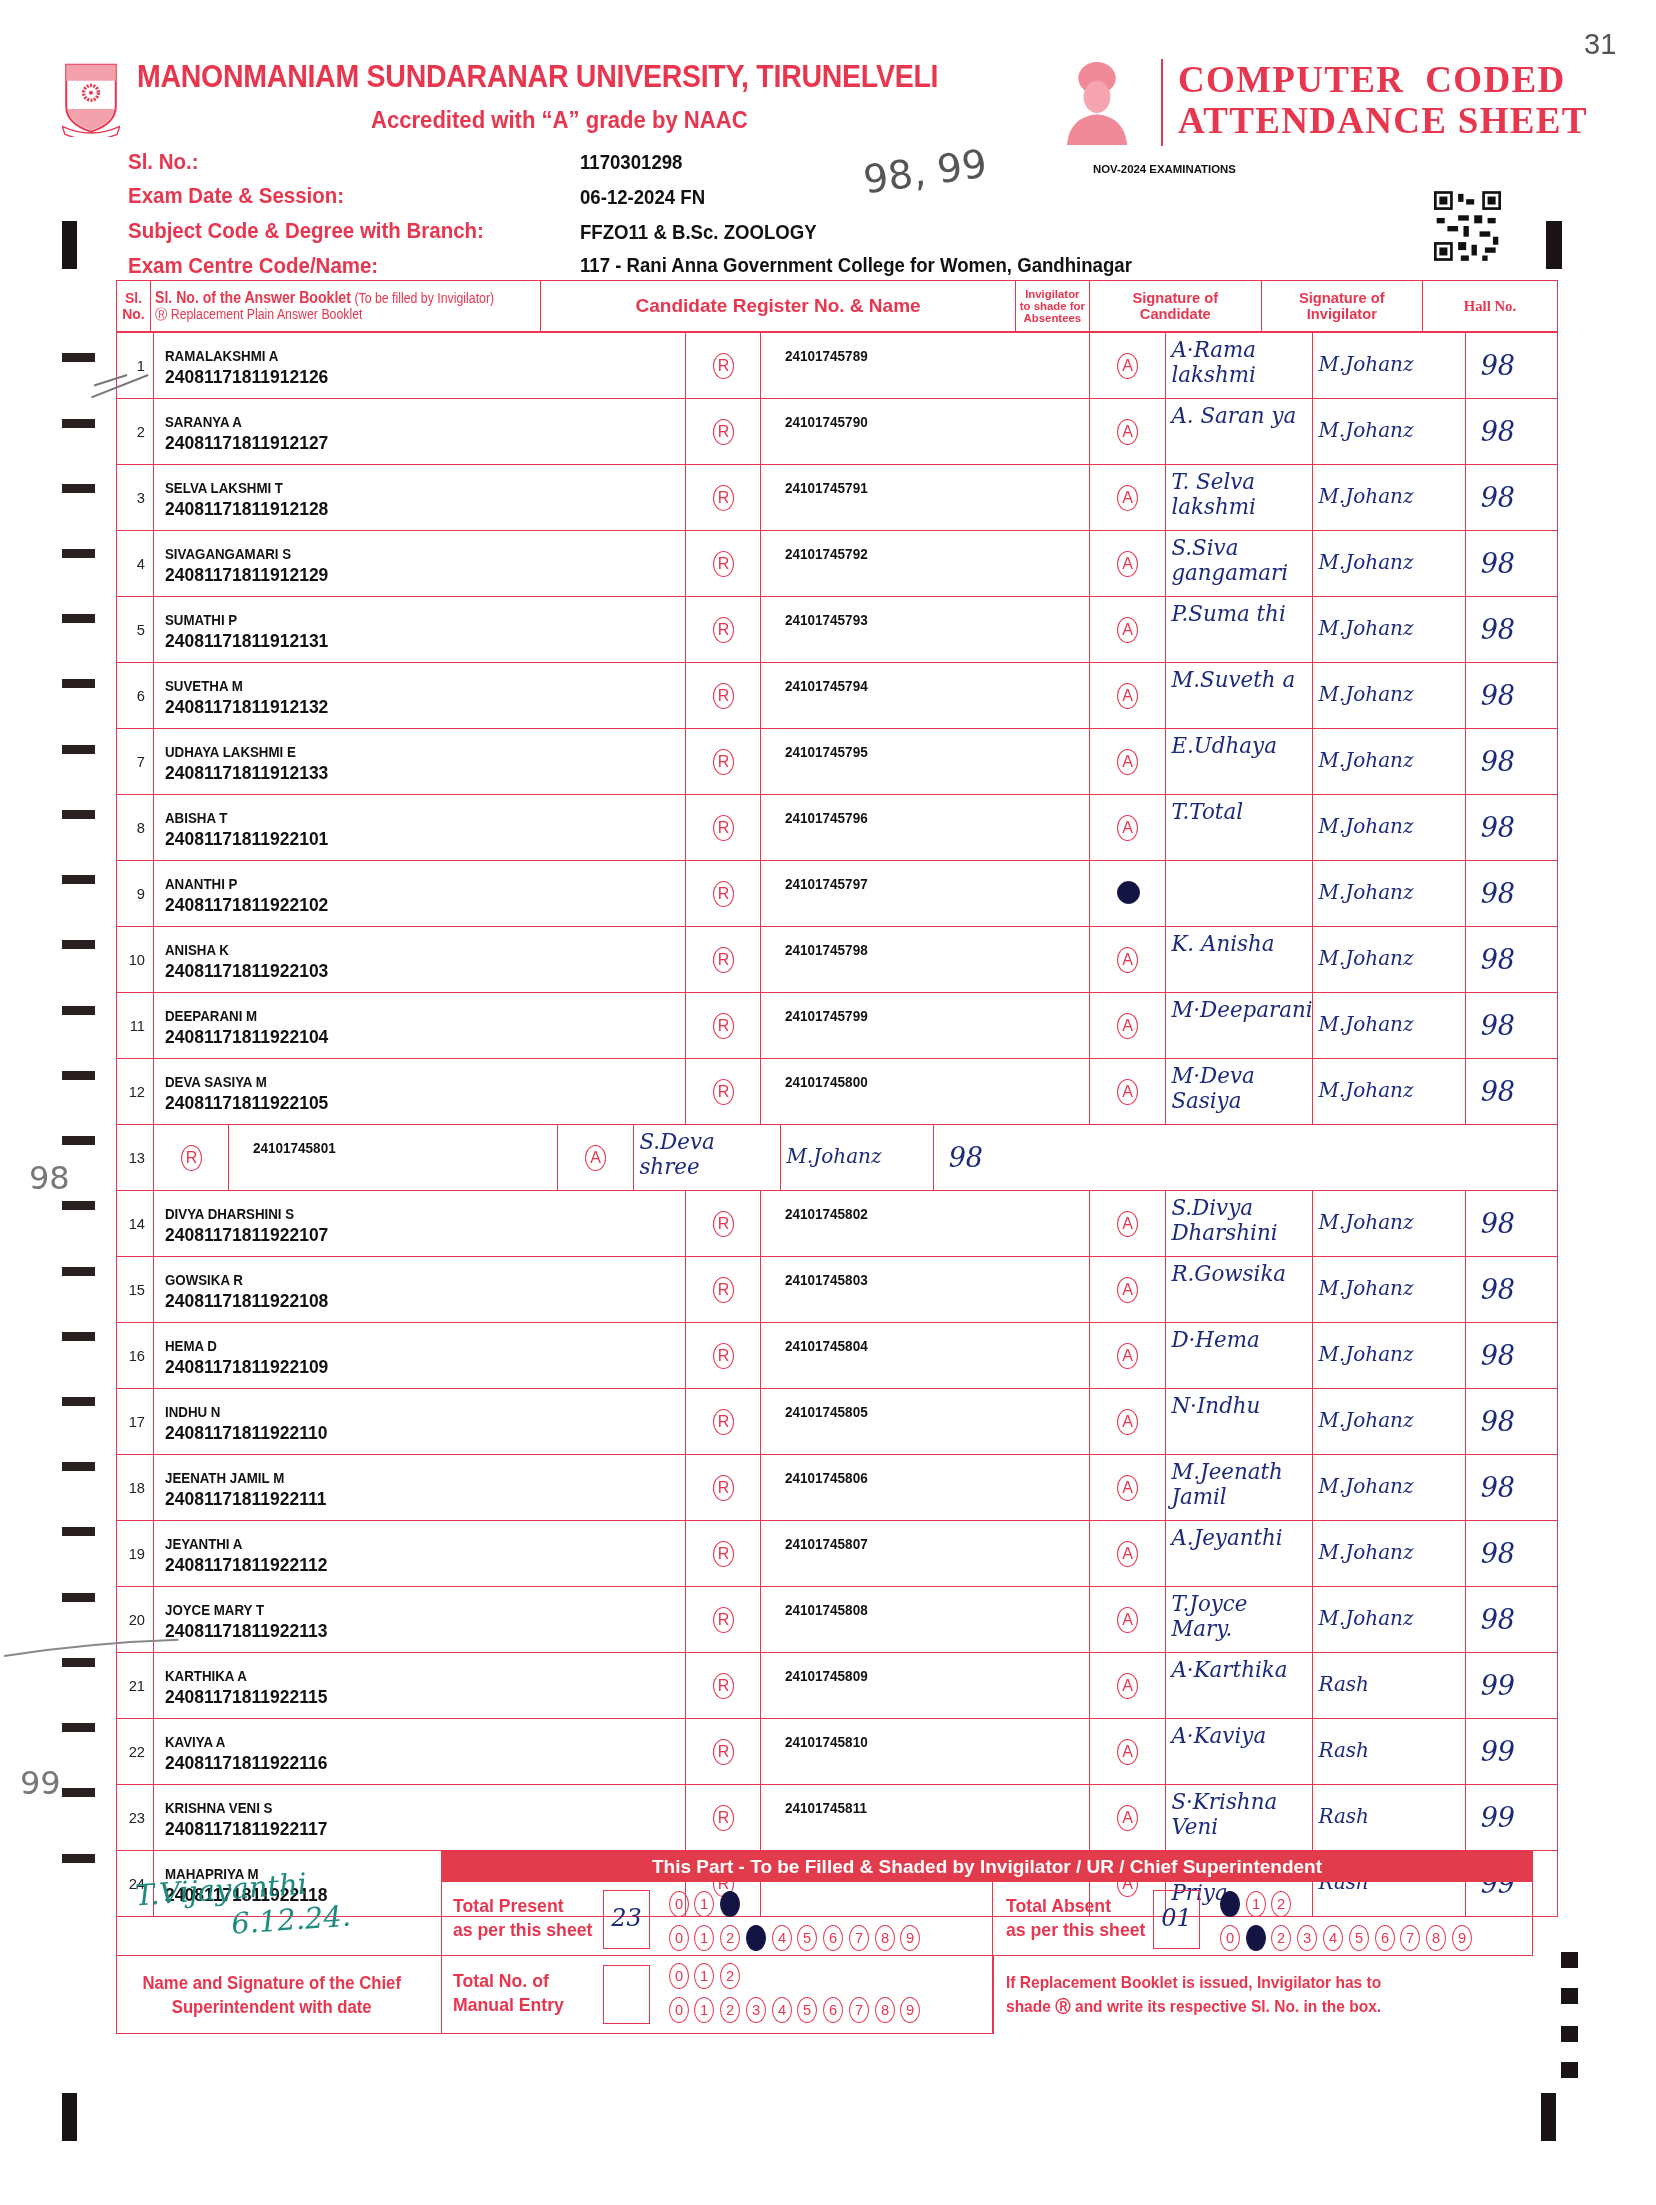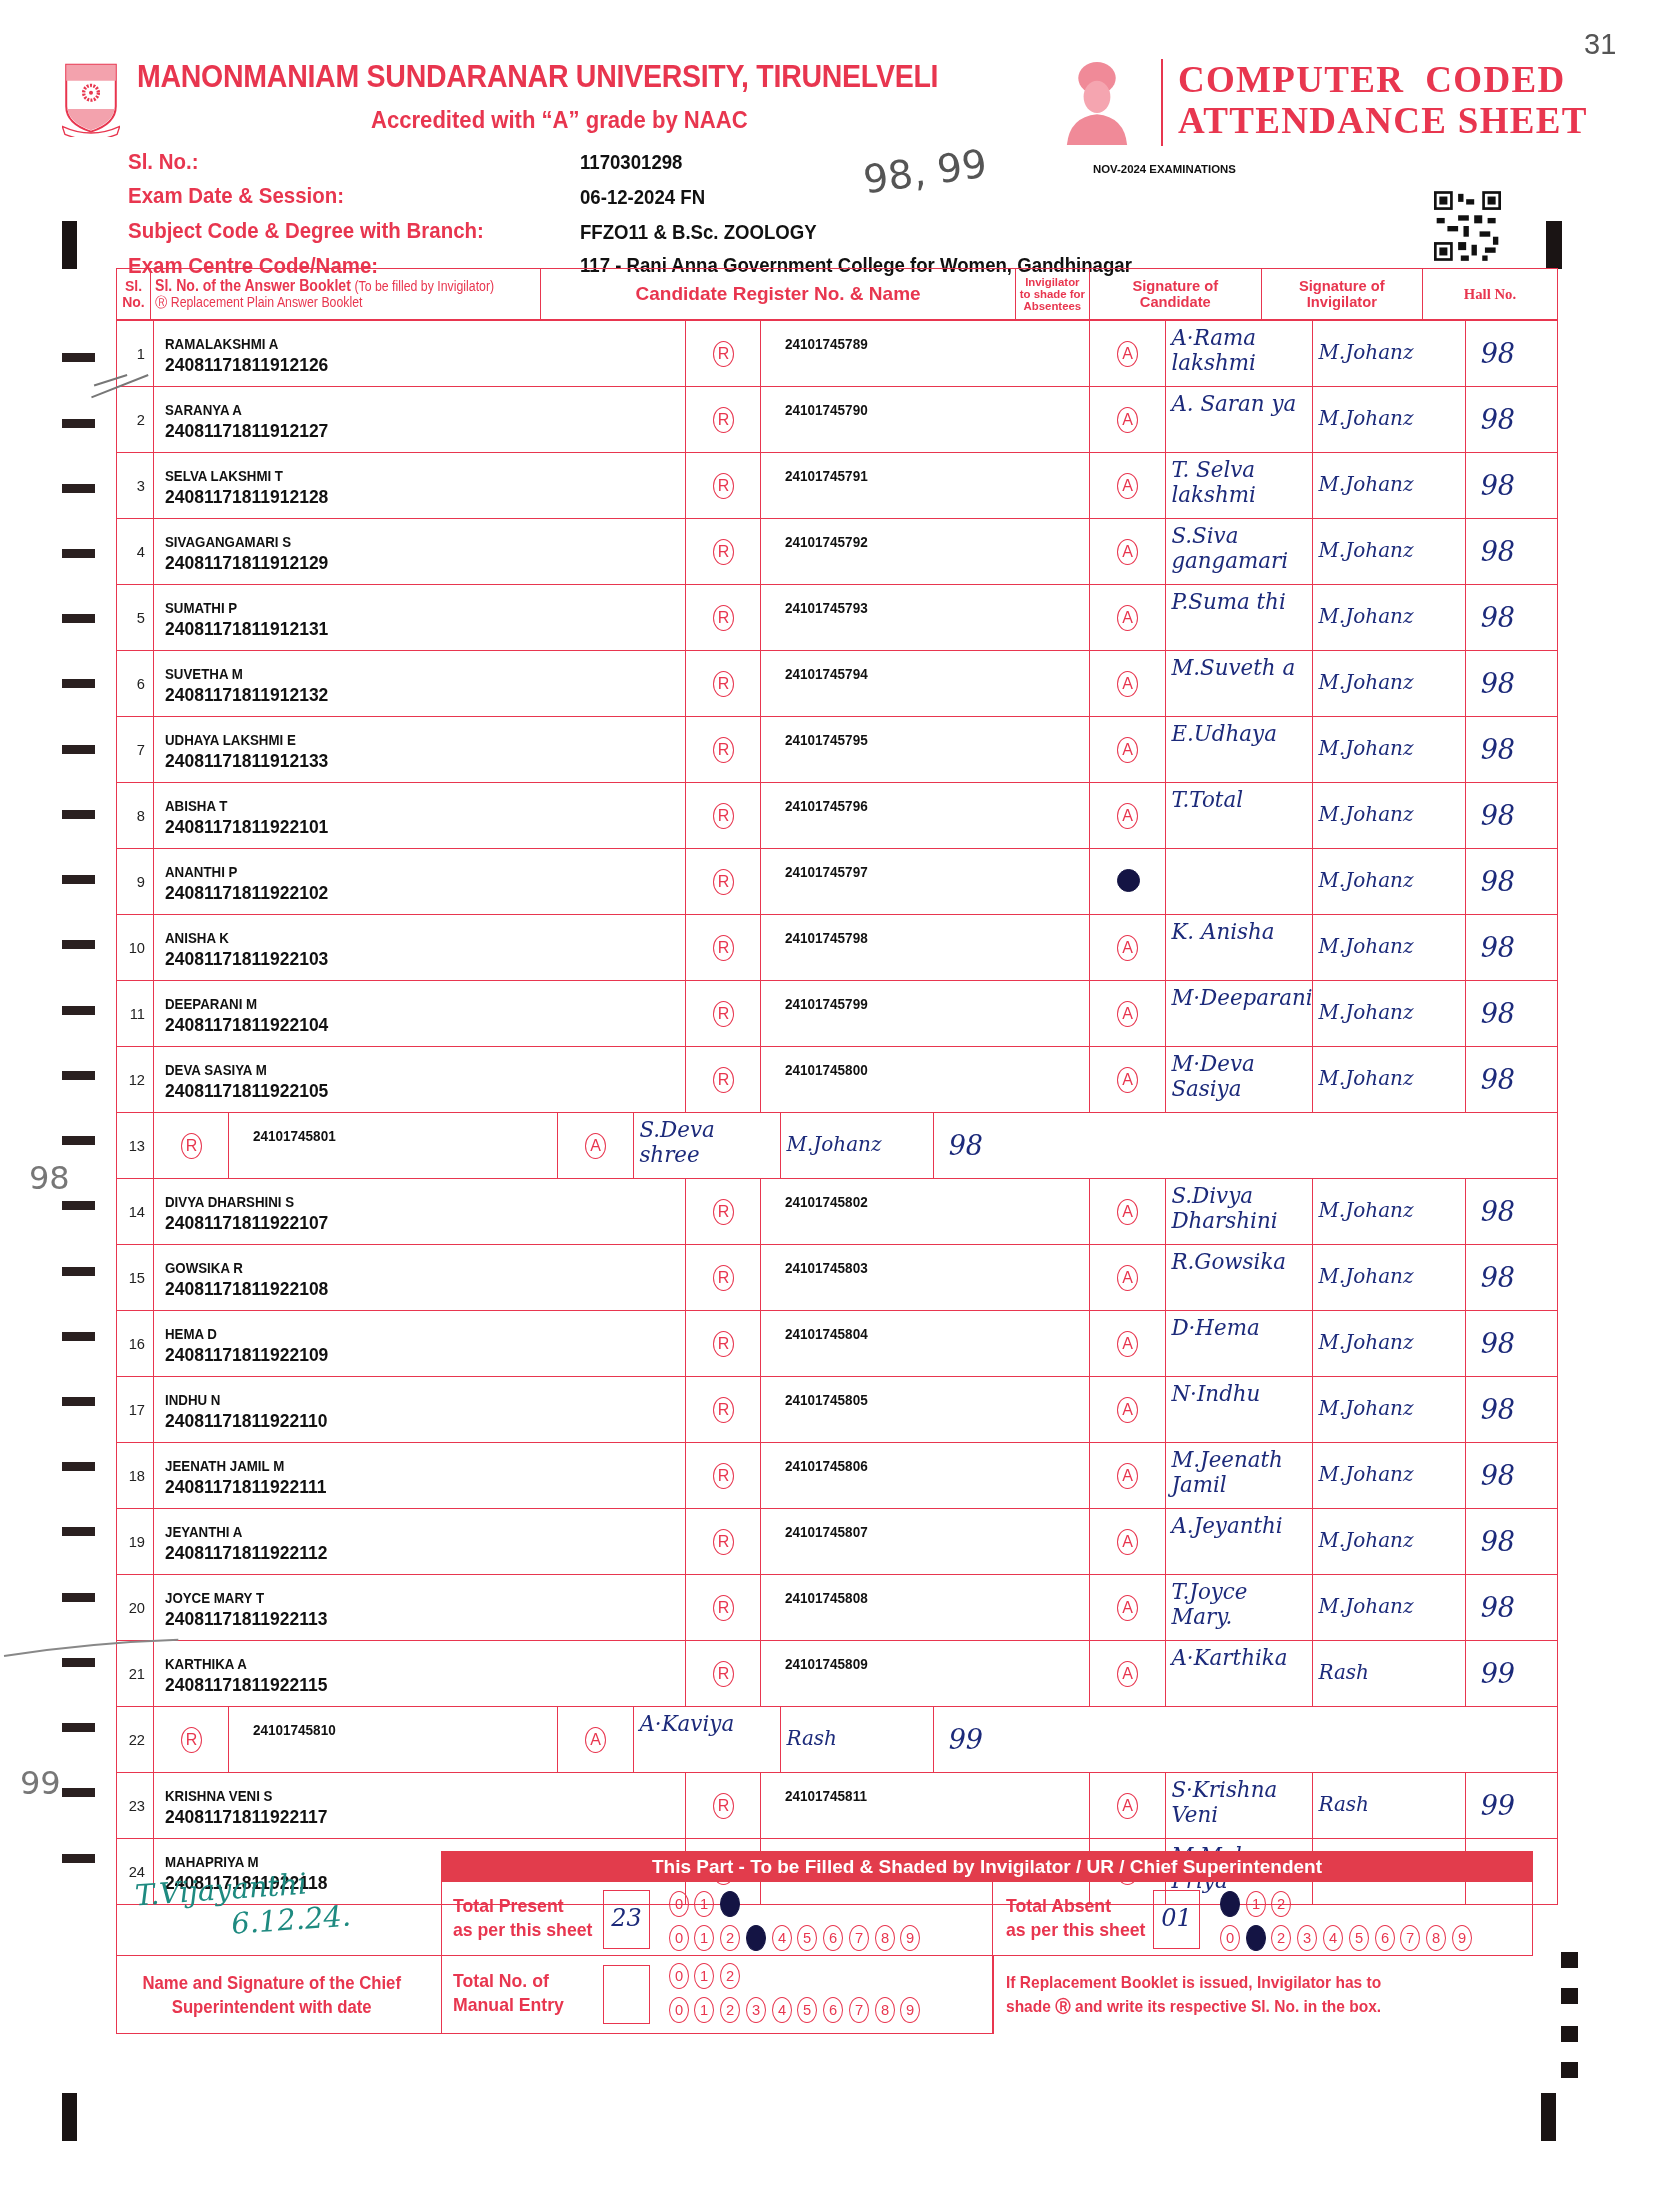--- a/index.html
+++ b/index.html
@@ -17,21 +17,21 @@
   .hand-top { left:863px; top:149px; font-size:39px; color:#555; transform:rotate(-8deg); font-family:"DejaVu Sans", sans-serif; }
   .nov { left:1093px; top:163px; font-size:11.4px; font-weight:bold; white-space:nowrap; }
 
   .meta-label { left:128px; font-size:22px; font-weight:bold; color:#e8364f; white-space:nowrap; transform:scaleX(0.93); transform-origin:left top; }
   .meta-value { left:580px; font-size:20px; font-weight:bold; color:#111; white-space:nowrap; transform:scaleX(0.93); transform-origin:left top; }
 
   .qr { left:1434px; top:191px; width:67px; height:70px; }
   .blk { background:#1a1414; position:absolute; }
 
   
-  .table { position:absolute; left:116px; top:268px; width:1440px; border:1.3px solid #e8364f; border-bottom:none; }
+  .table { position:absolute; left:116px; top:280px; width:1440px; border:1.3px solid #e8364f; border-bottom:none; }
   .thead { display:flex; height:50px; border-bottom:2px solid #e8364f; }
   .th { border-right:1.3px solid #e8364f; color:#e8364f; font-weight:bold; text-align:center; display:flex; flex-direction:column; justify-content:center; align-items:center; font-size:14.7px; line-height:16px; transform-origin:center; }
   .th:last-child { border-right:none; }
   .c-sl { width:37px; }
   .c-name { width:532px; }
   .c-r { width:75px; }
   .c-book { width:329px; }
   .c-abs { width:76px; }
   .c-sig { width:147px; }
   .c-inv { width:153px; }
@@ -758,20 +758,24 @@
         </div>
     <div class="cell c-hall">
           <div class="hall">99</div>
         </div>
   </div>
 
   <div class="row">
     <div class="cell c-sl">
           <span class="sl-num">22</span>
         </div>
+    <div class="cell c-name">
+      <div class="cand-name">KAVIYA A</div>
+      <div class="cand-reg">24081171811922116</div>
+    </div>
     <div class="cell c-r">
       <div class="bubble" style="left:27px;top:20px;">R</div>
     </div>
     <div class="cell c-book">
           <div class="booklet-no">24101745810</div>
         </div>
     <div class="cell c-abs">
       <div class="bubble" style="left:27px;top:20px;">A</div>
     </div>
     <div class="cell c-sig">

